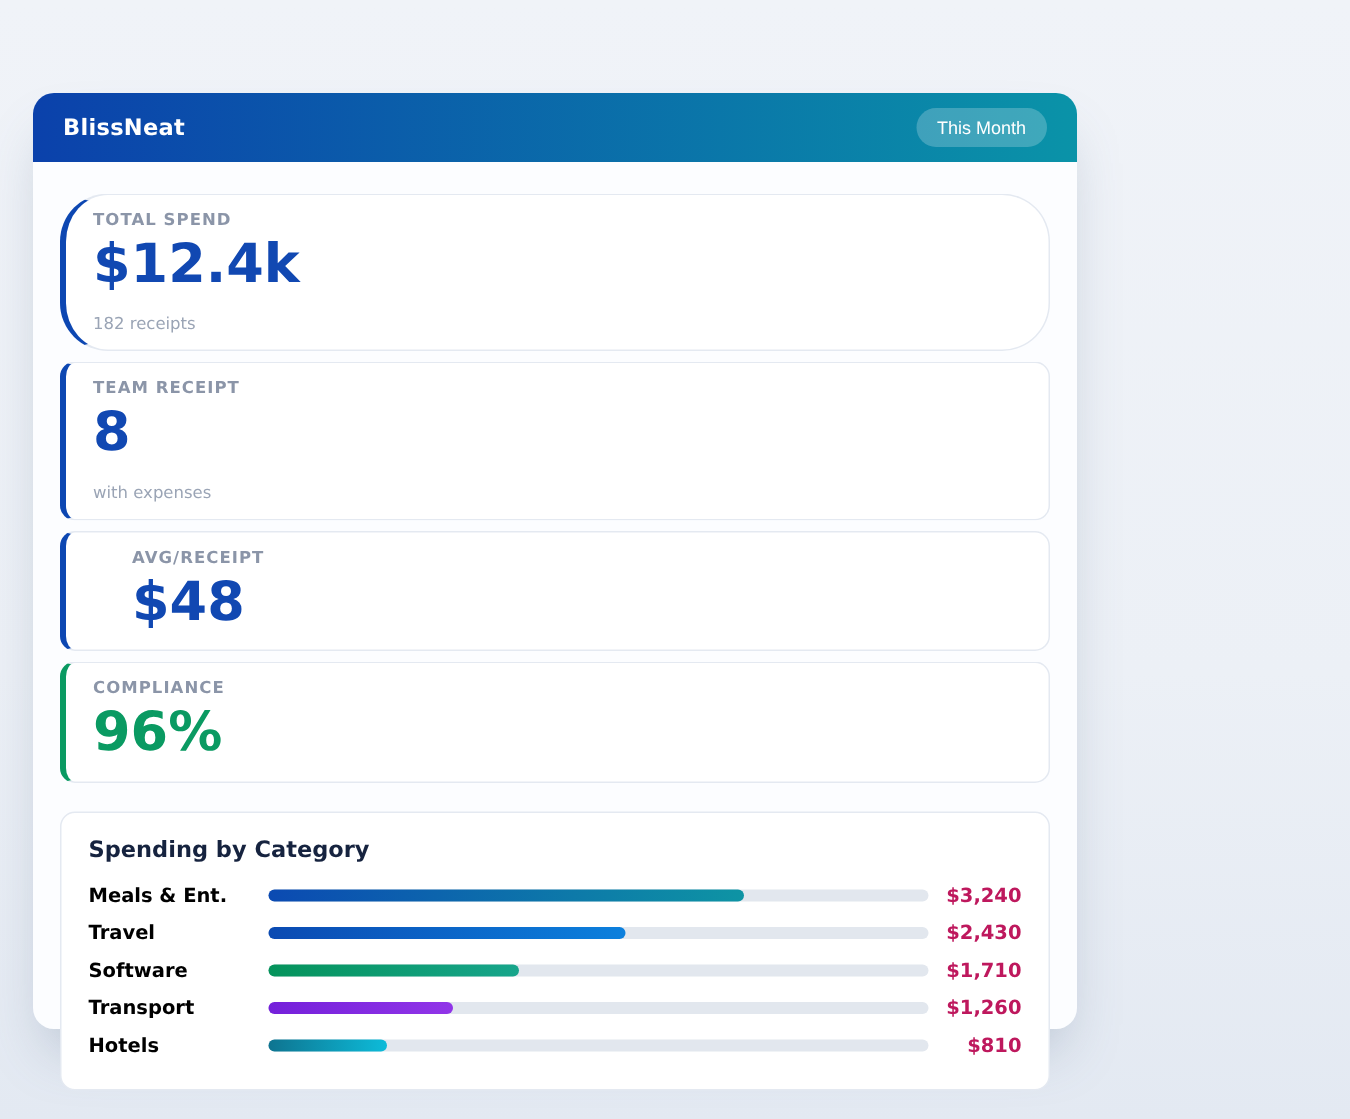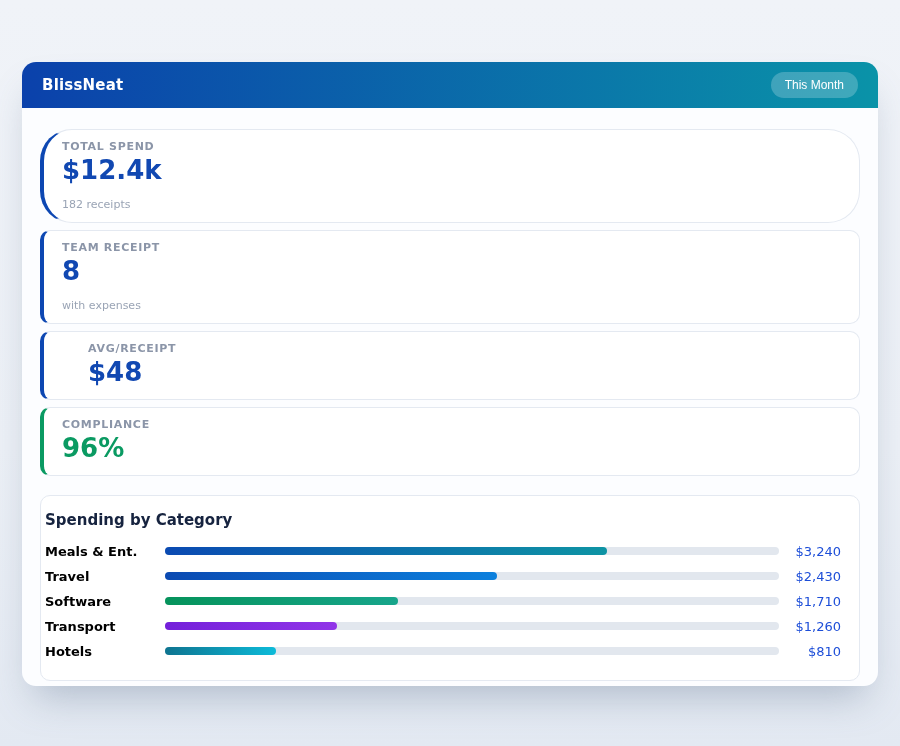--- a/index.html
+++ b/index.html
@@ -3,21 +3,21 @@
 <meta charset="utf-8">
 <style>
   * { margin:0; padding:0; box-sizing:border-box; }
   html,body { width:900px; height:746px; overflow:hidden; }
   body {
     font-family: "DejaVu Sans", "Liberation Sans", sans-serif;
     background: linear-gradient(180deg, #f0f3f8 0%, #ecf0f6 60%, #e3e9f2 100%);
     position: relative;
   }
   .panel {
-    position:absolute; left:22px; top:62px; width:856px; height:624px;
+    position:absolute; left:22px; top:62px; width:696px; height:624px;
     background:#fcfdff; border-radius:14px;
     box-shadow: 0 22px 38px -12px rgba(90,110,140,0.38);
   }
   .header {
     height:46px; border-radius:14px 14px 0 0;
     display:flex; align-items:center; justify-content:space-between;
     padding:0 20px;
   }
   .app-title { color:#ffffff; font-size:15px; font-weight:bold; letter-spacing:0.2px; }
   .badge {
@@ -27,33 +27,33 @@
   }
   .content { padding:21px 18px 0 18px; }
   .stat-card {
     background:#ffffff; border:1px solid #e4e9f1; border-left:4px solid #0d47b2;
     border-radius:10px; padding:10px 18px 11px 18px; margin-bottom:7px;
   }
   .stat-label {
     font-size:11px; font-weight:bold; color:#8b95a8; letter-spacing:0.7px;
   }
   .stat-value {
-    font-size:26px; font-weight:bold; color:#1148b2; line-height:1.15; margin-top:3px;
+    font-size:36px; font-weight:bold; color:#1148b2; line-height:1.15; margin-top:3px;
   }
   .stat-sub { font-size:11px; color:#9aa4b5; margin-top:12px; }
   .chart-card {
     background:#ffffff; border:1px solid #e4e9f1; border-radius:10px;
-    margin-top:19px; padding:15px 18px 16px 4px;
+    margin-top:19px; padding:15px 18px 16px 18px;
   }
   .chart-title { font-size:15px; font-weight:bold; color:#16233f; margin-bottom:10px; }
   .chart-row { display:flex; align-items:center; height:25px; }
   .row-label { width:120px; font-size:13px; color:#000000;font-weight:bold; }
   .bar-track { flex:1; height:8px; border-radius:4px; background:#e2e7ee; position:relative; }
   .bar-fill { height:8px; border-radius:4px; }
-  .row-value { width:62px; text-align:right; font-size:13px; font-weight:normal; color:#1d4ed8; }
+  .row-value { width:62px; text-align:right; font-size:13px; font-weight:bold; color:#be185d; }
 </style>
 </head>
 <body>
 
 <div class="panel">
   <div class="header" style="background: linear-gradient(90deg, rgb(11, 65, 171), rgb(10, 147, 168));">
     <div class="app-title">BlissNeat</div>
     <button class="badge">This Month</button>
   </div>
   <div class="content">

